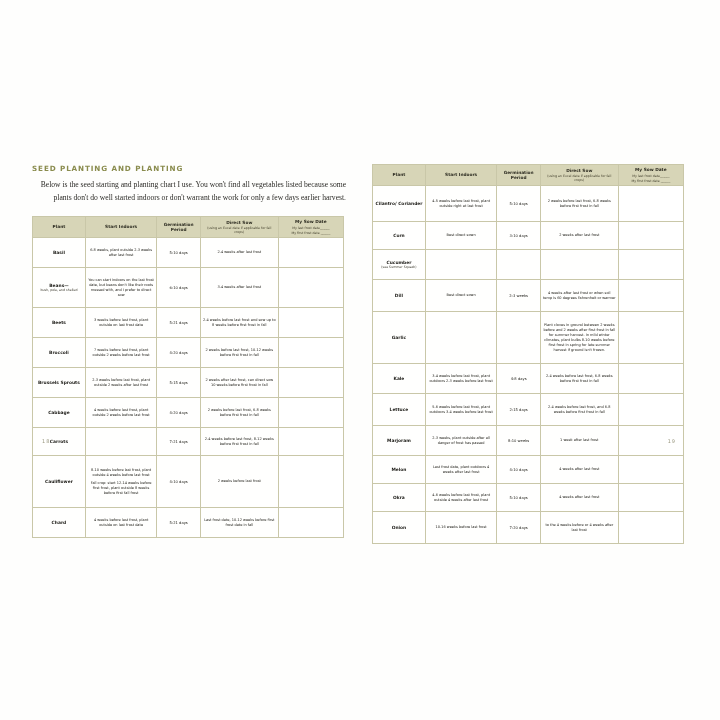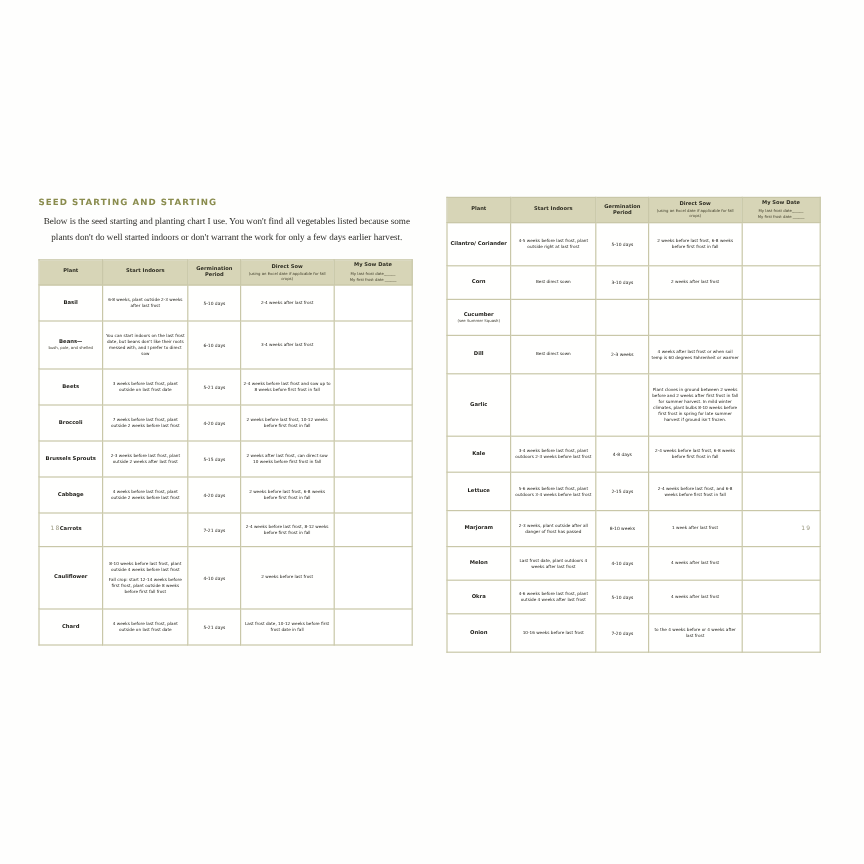--- a/index.html
+++ b/index.html
@@ -38,21 +38,21 @@
     font-weight: bold;
     color: #8a8c4e;
     margin: 14px 0 6px 12px;
   }
 
   .intro {
     margin: 0 14px 0 12px;
     font-size: 7.6px;
     line-height: 12.5px;
     color: #2b2a26;
-    text-align: center;
+    text-align: right;
   }
 
   table.chart {
     border-collapse: collapse;
     table-layout: fixed;
     margin-top: 12px;
     margin-left: 12px;
     width: 312px;
     background: #fffffe;
   }
@@ -140,21 +140,21 @@
   #folio-left  { left: 22px; }
   #folio-right { right: 24px; }
 </style>
 </head>
 <body>
 
 <div id="spread">
 
   <div class="page" id="page-left">
 
-    <div class="section-title">SEED STARTING AND STARTING</div>
+    <div class="section-title">SEED PLANTING AND PLANTING</div>
 
     <div class="intro">Below is the seed starting and planting chart I use. You won't find all vegetables listed because some plants don't do well started indoors or don't warrant the work for only a few days earlier harvest.</div>
 
     <table class="chart">
       <colgroup>
         <col class="c-plant">
           <col class="c-indoors">
           <col class="c-germ">
         <col class="c-direct">
           <col class="c-mysow">

